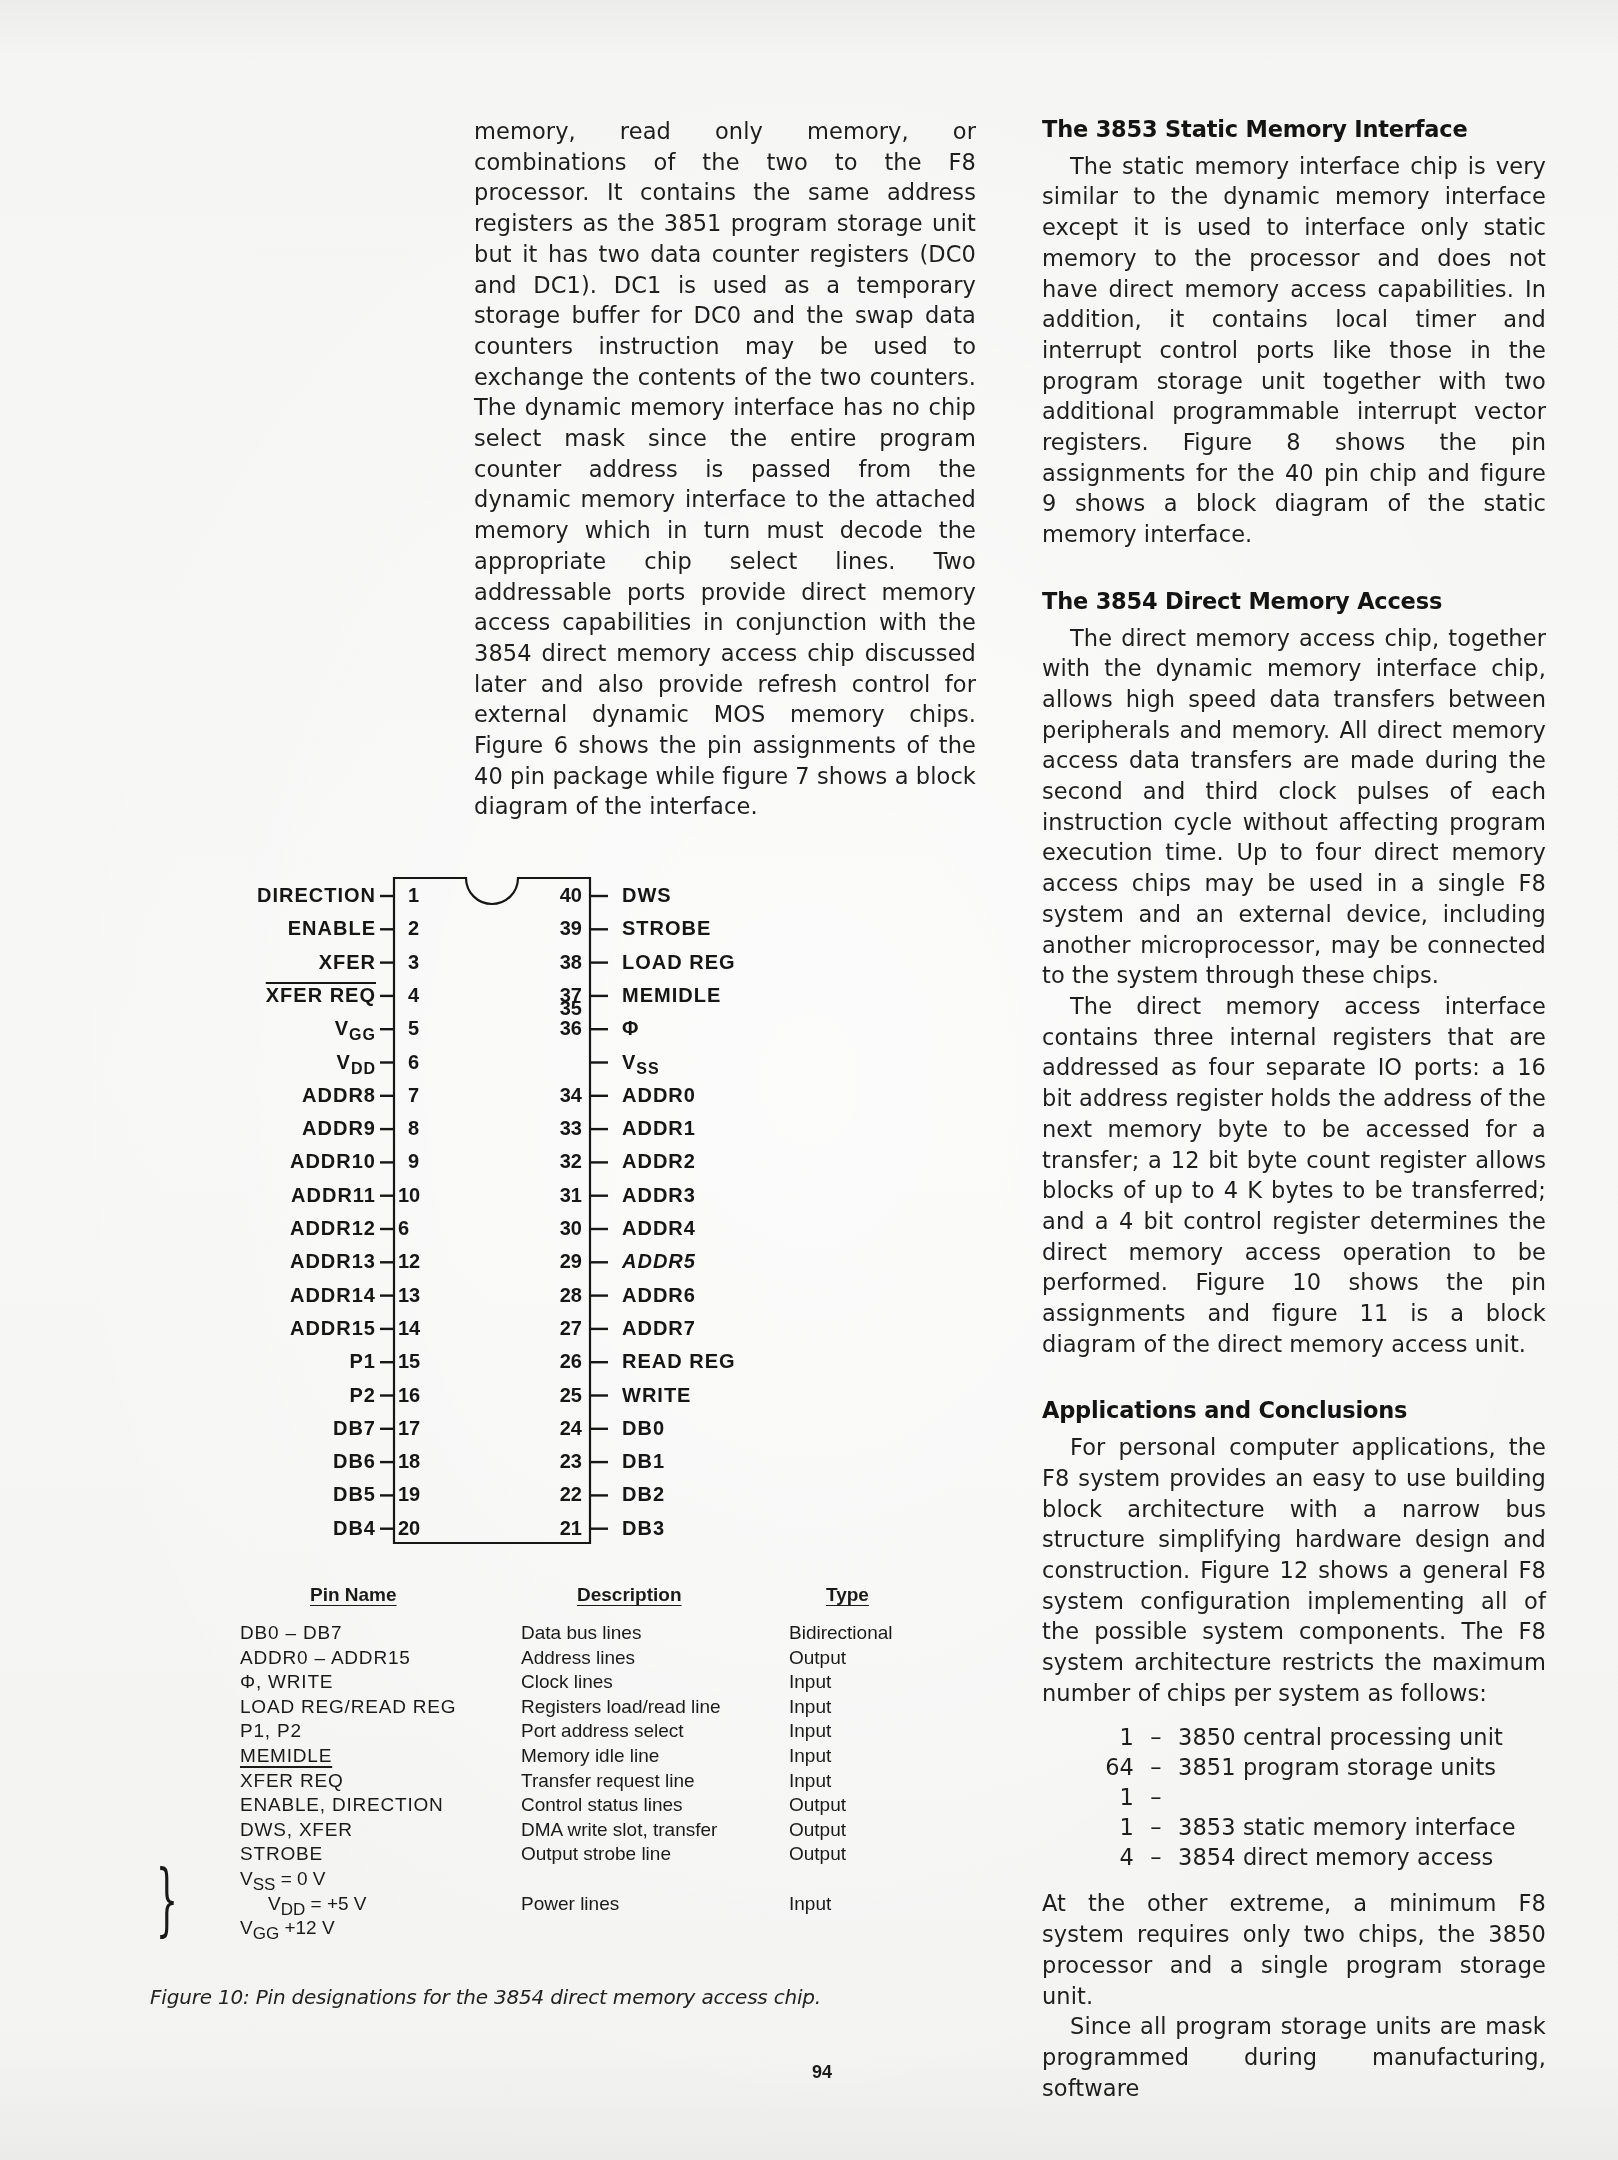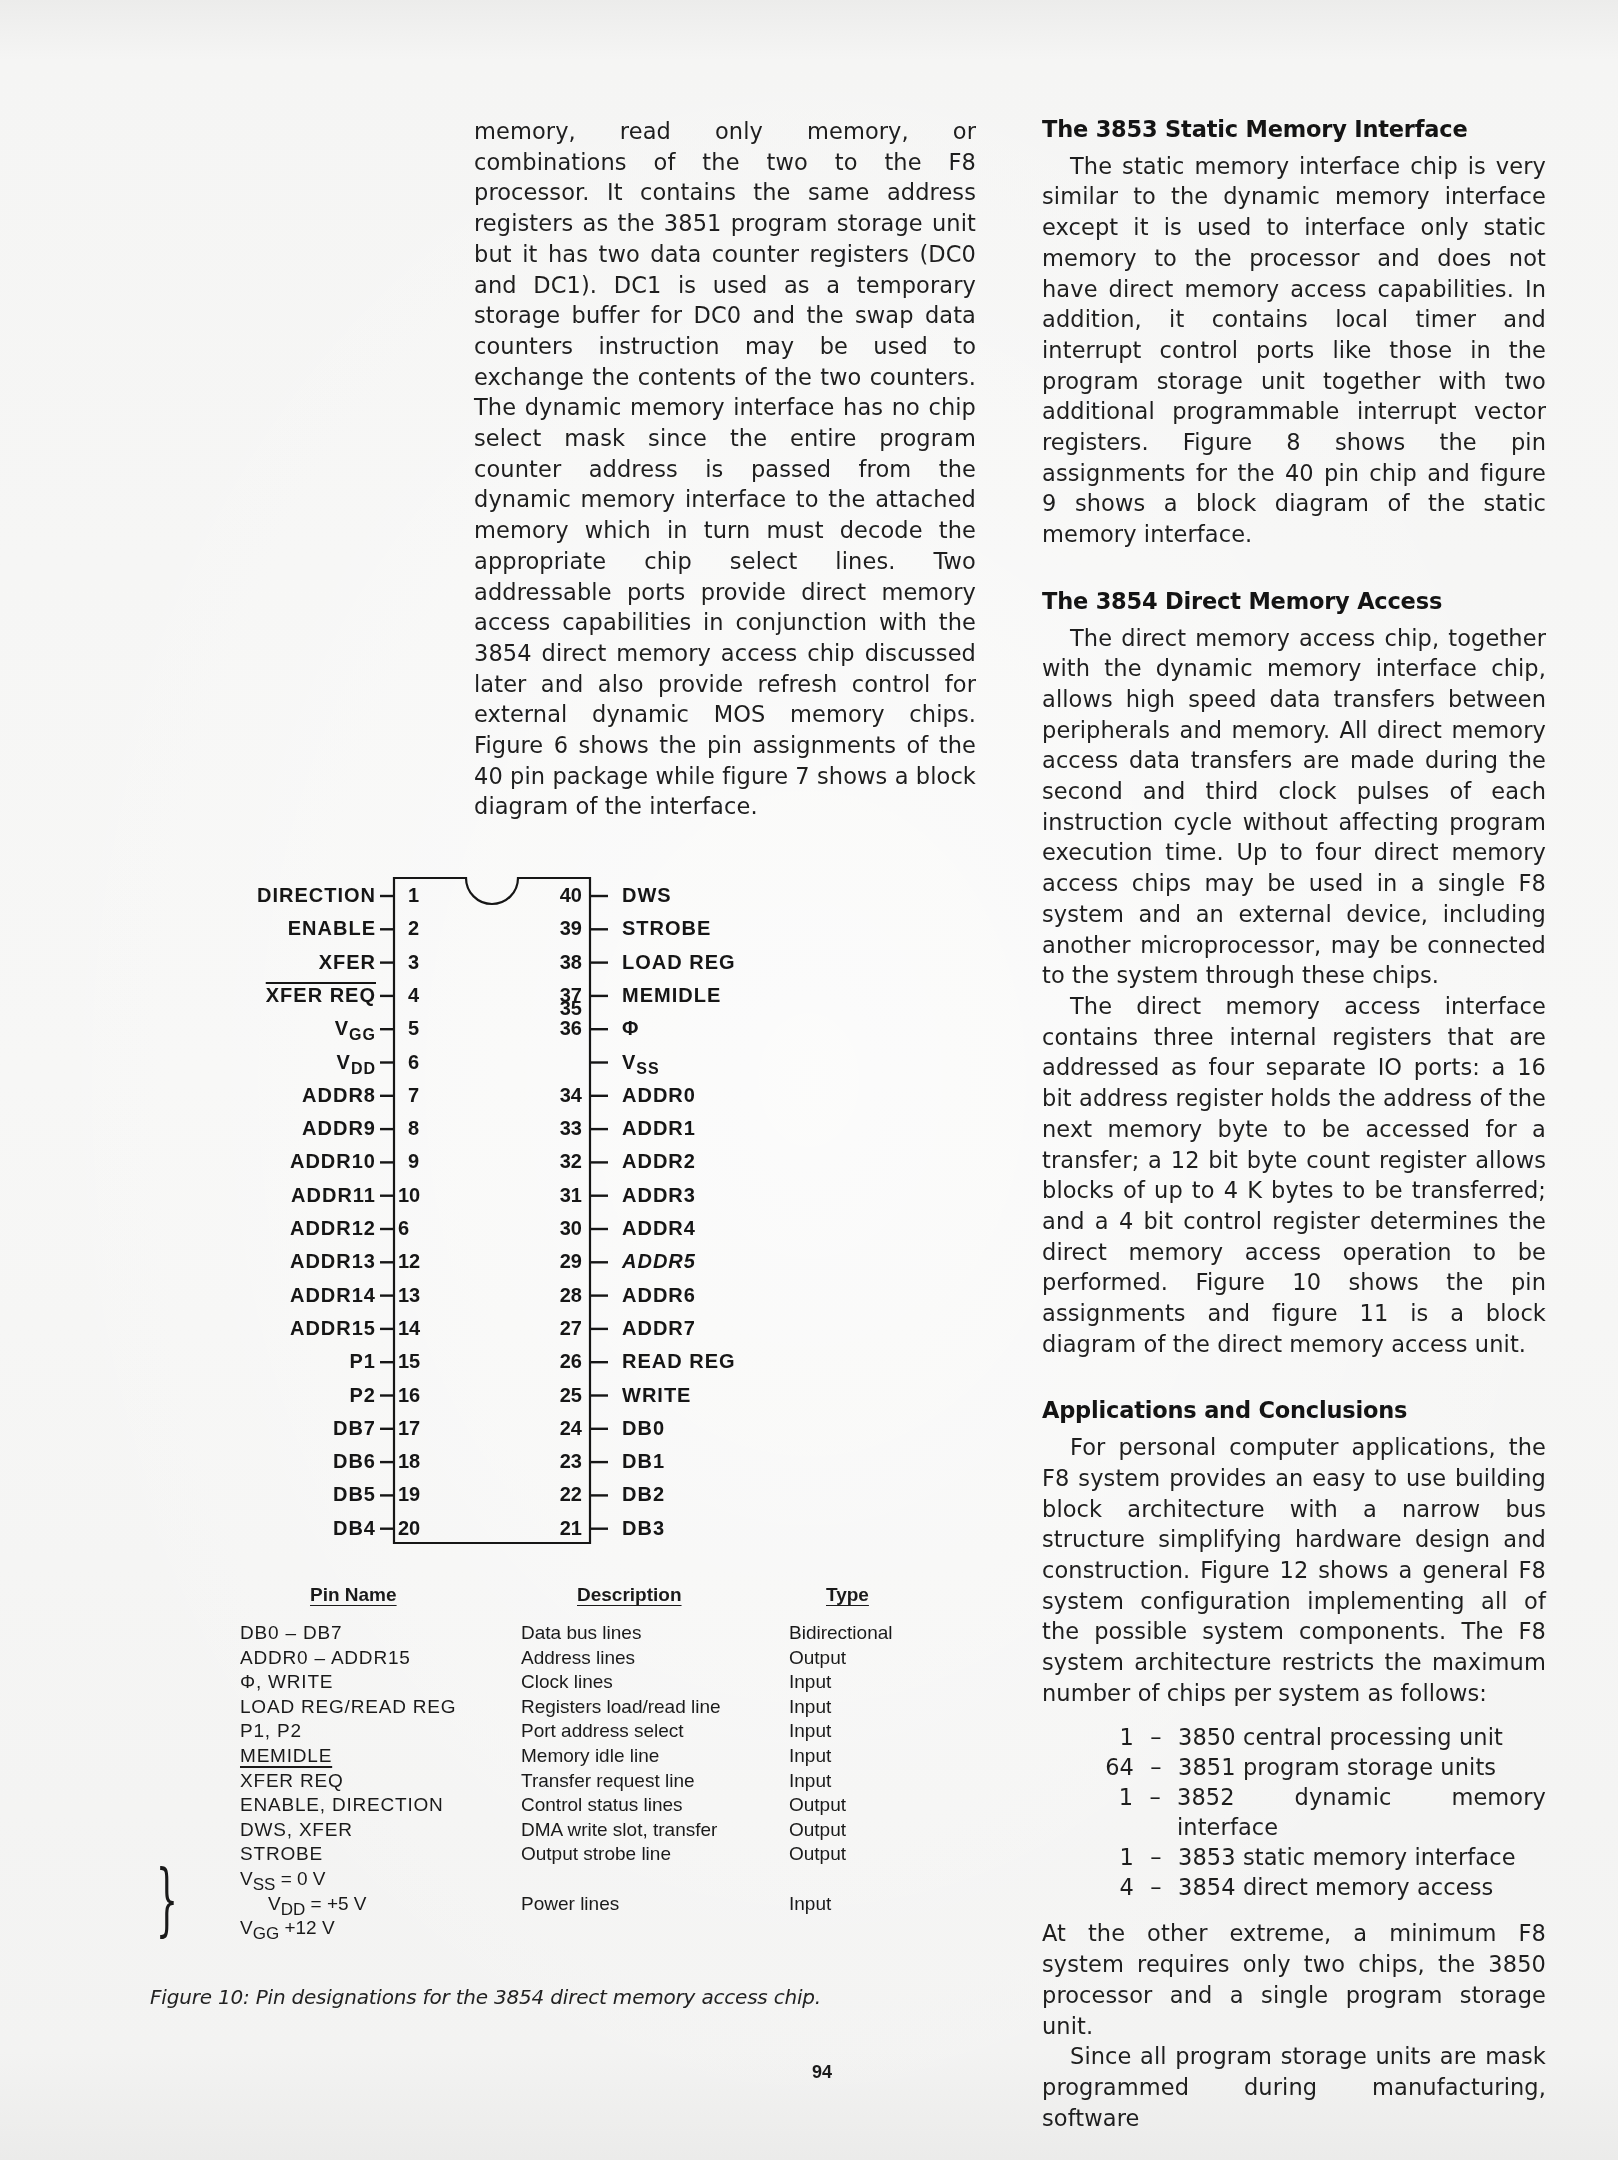--- a/index.html
+++ b/index.html
@@ -303,21 +303,20 @@
         <span style="padding-left: 8px;">3850 central processing unit</span>
       </div>
       <div class="ci">
         <span class="cq">64</span>
         <span class="cdash">–</span>
         <span style="padding-left: 8px;">3851 program storage units</span>
       </div>
       <div class="ci">
         <span class="cq">1</span>
         <span class="cdash">–</span>
-        <span style="padding-left: 8px;">3852 dynamic memory interface</span>
       </div>
       <div class="ci">
         <span class="cq">1</span>
         <span class="cdash">–</span>
         <span style="padding-left: 8px;">3853 static memory interface</span>
       </div>
       <div class="ci">
         <span class="cq">4</span>
         <span class="cdash">–</span>
         <span style="padding-left: 8px;">3854 direct memory access</span>

